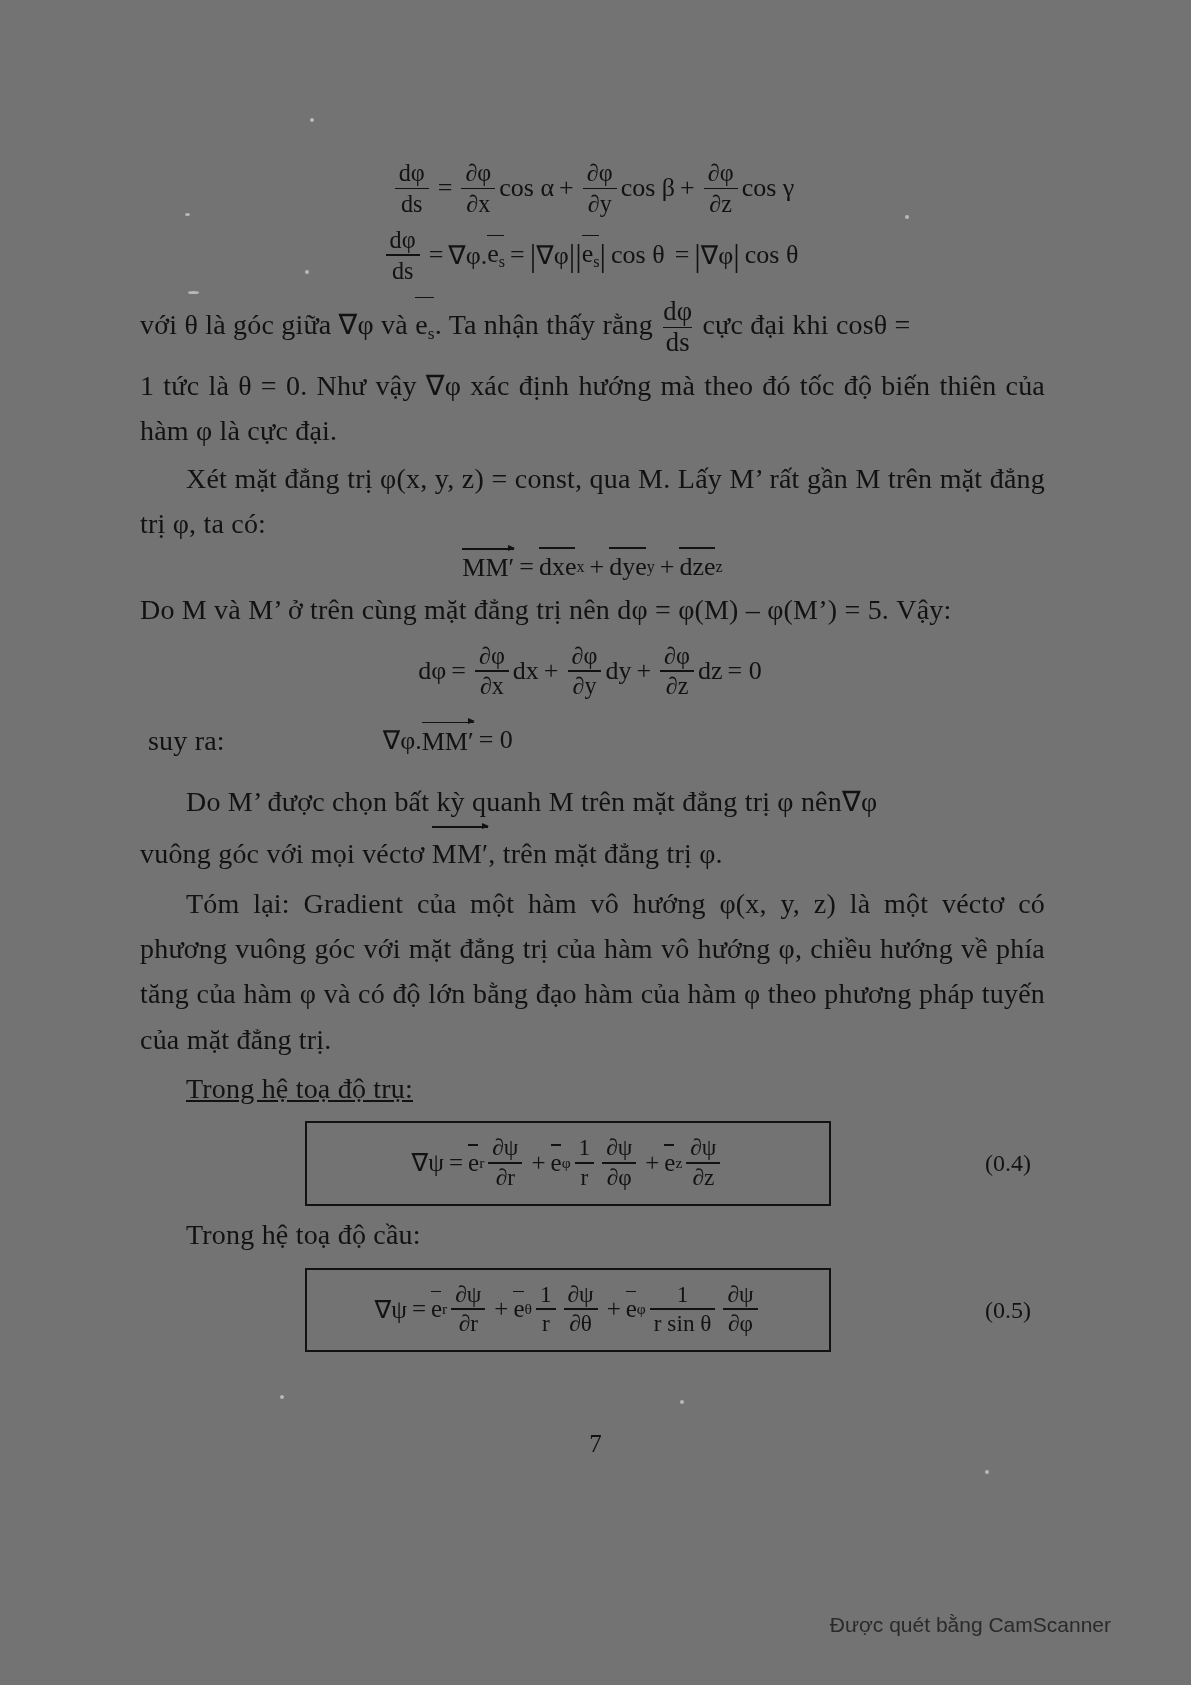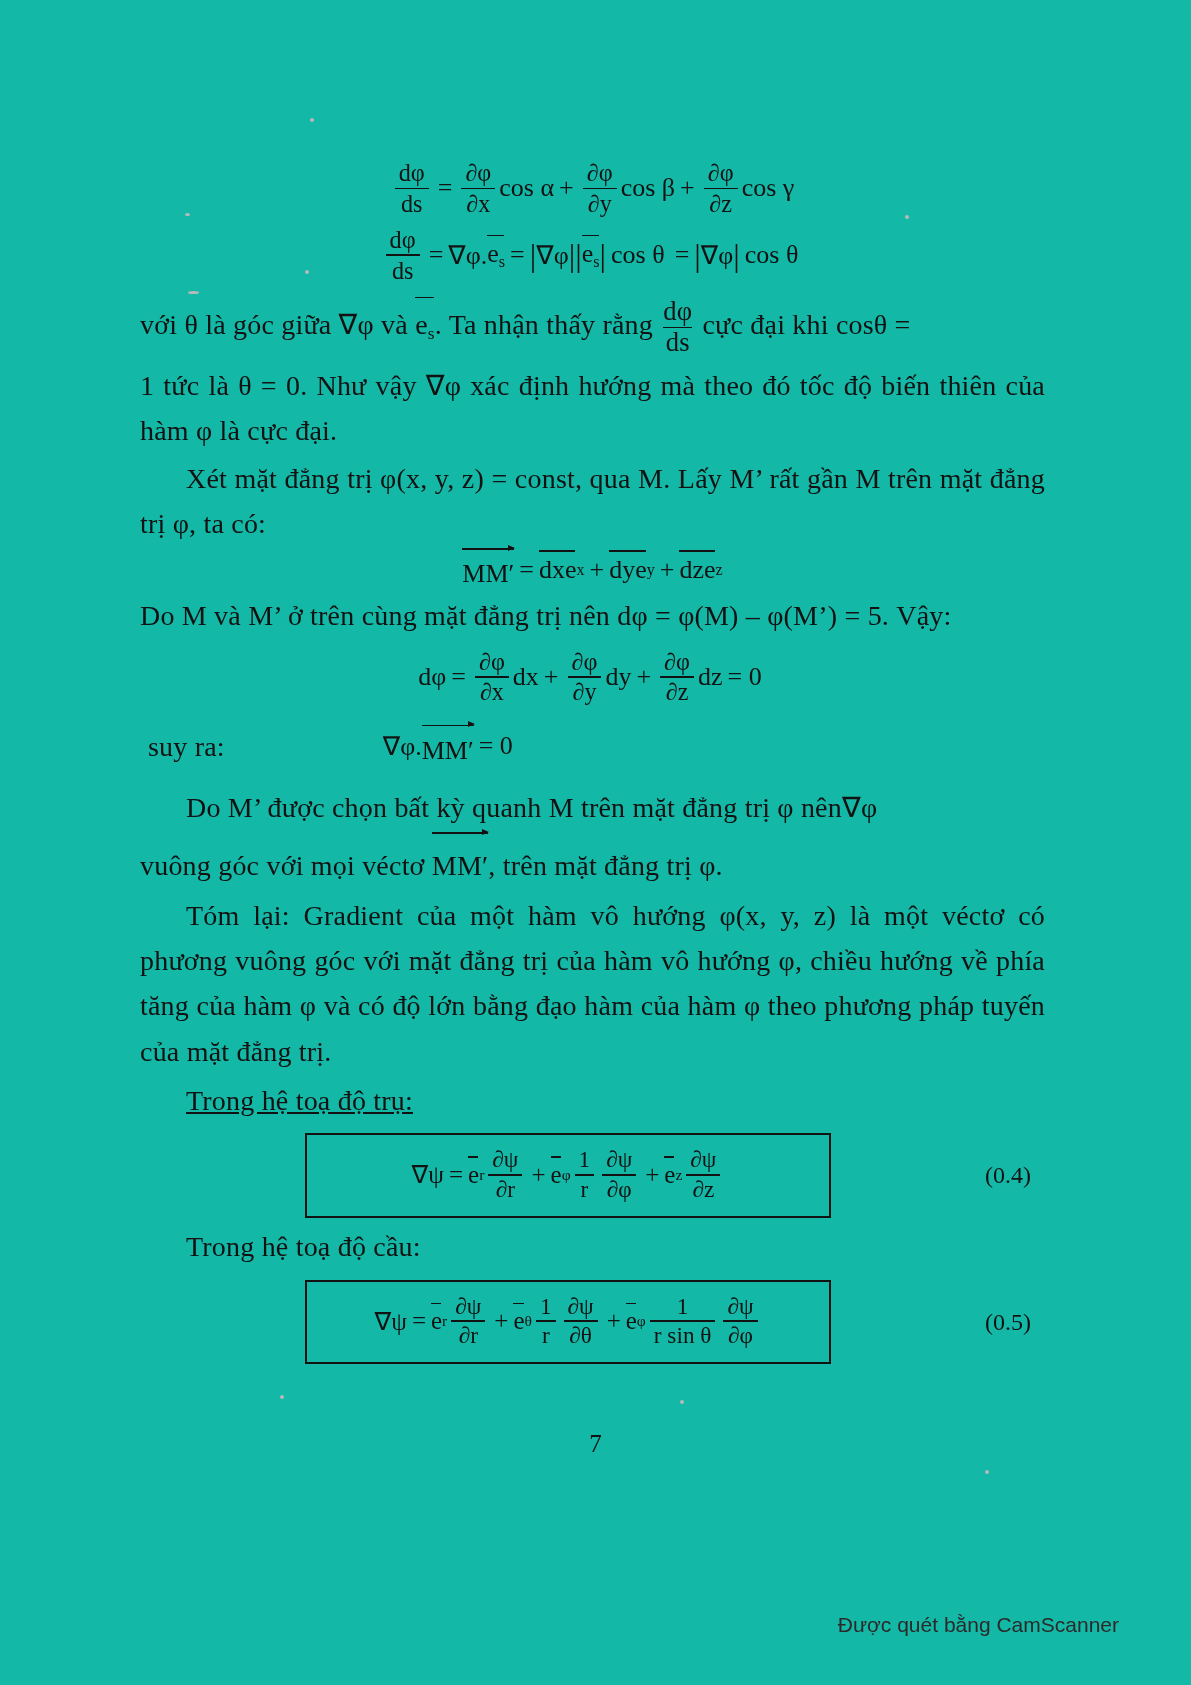--- a/index.html
+++ b/index.html
@@ -11,21 +11,21 @@
     width: 1191px;
     height: 1685px;
     position: relative;
     font-family: "Liberation Serif", serif;
     color: #121212;
     overflow: hidden;
   }
   .page {
     position: absolute;
     inset: 0;
-    background: #14b8a6;
+    background: #737373;
   }
   .content {
     position: absolute;
     left: 140px;
     top: 150px;
     width: 905px;
   }
   
   .para {
     font-size: 28px;
@@ -76,21 +76,21 @@
     content: "";
     position: absolute;
     left: 0; right: 1px;
     top: -0.18em;
     height: 1.5px;
     background: #121212;
   }
   .arrowover {
     position: relative;
     display: inline-block;
-    padding-top: 9px;
+    padding-top: 3px;
   }
   .arrowover::after {
     content: "";
     position: absolute;
     left: 0; right: 0;
     top: -2px;
     height: 1.6px;
     background: #121212;
   }
   .arrowover::before {
@@ -142,21 +142,21 @@
   .page-number {
     position: absolute;
     top: 1430px;
     left: 0;
     width: 1191px;
     text-align: center;
     font-size: 25px;
   }
   .footer-watermark {
     position: absolute;
-    right: 72px;
+    right: 80px;
     bottom: 48px;
     font-family: "Liberation Sans", sans-serif;
     font-size: 21px;
     color: #2a2a2a;
   }
   
   .speck { position: absolute; background: #b9b9b9; border-radius: 50%; }
 </style>
 </head>
 <body>

